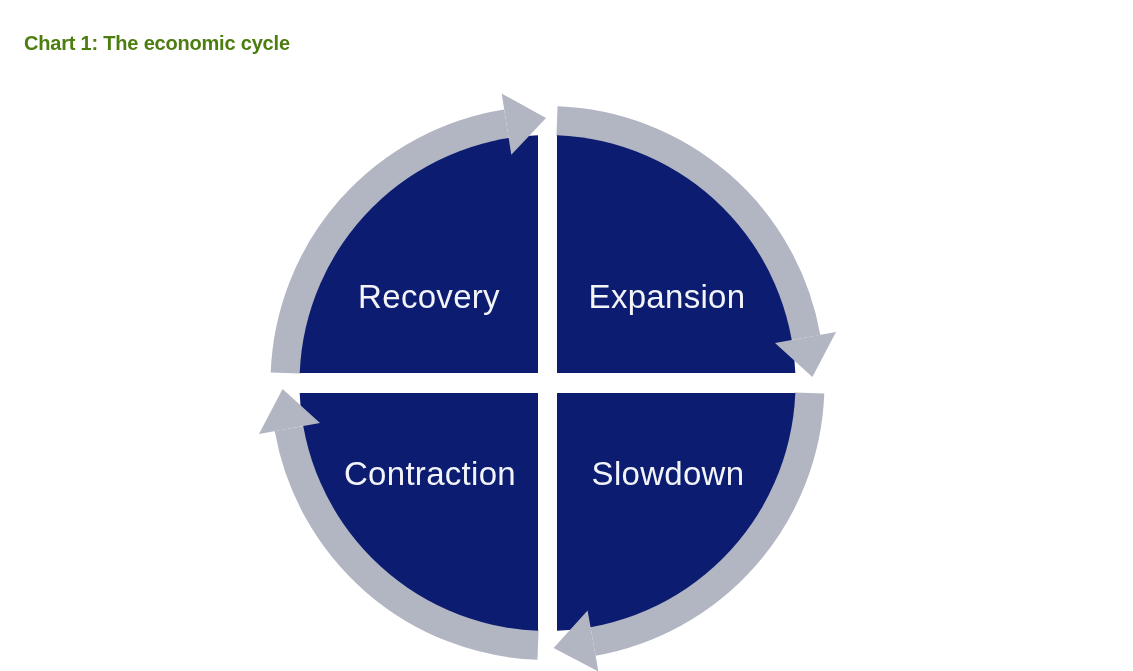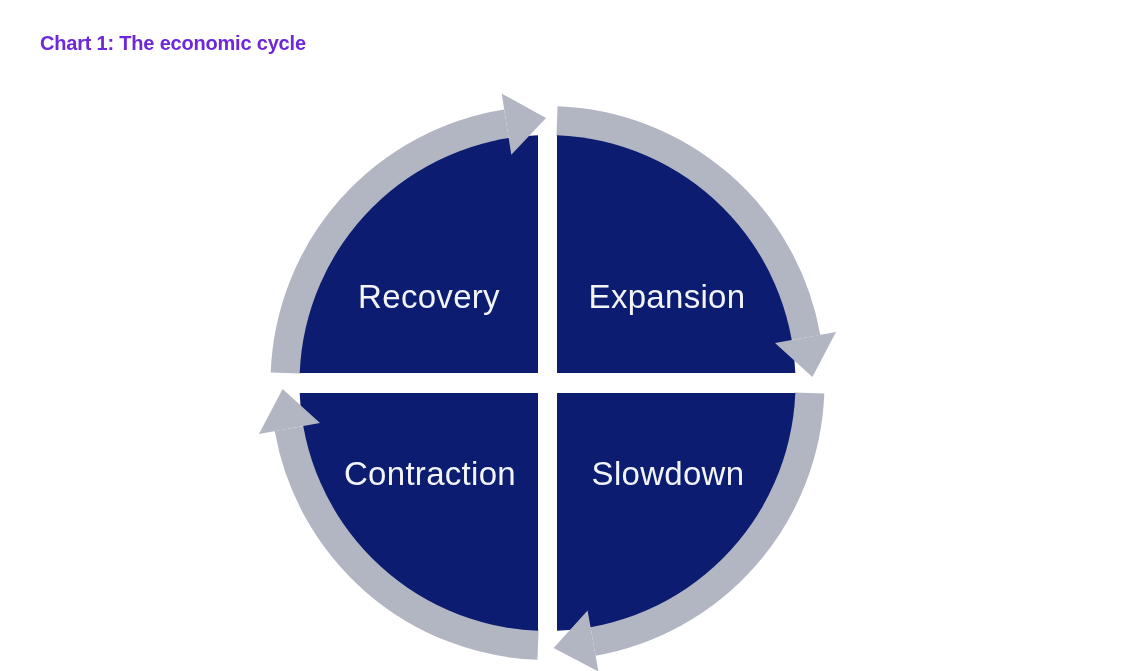--- a/index.html
+++ b/index.html
@@ -10,26 +10,26 @@
   .page {
     position: relative;
     width: 1133px;
     height: 671px;
     overflow: hidden;
     background: #ffffff;
     font-family: "Liberation Sans", sans-serif;
   }
   .chart-title {
     position: absolute;
-    left: 40px;
+    left: 24px;
     top: 32px;
     font-size: 20px;
     font-weight: 700;
     letter-spacing: -0.2px;
-    color: #6d28d9;
+    color: #4d7c0f;
     white-space: nowrap;
   }
   .diagram-svg {
     position: absolute;
     left: 0;
     top: 0;
     width: 1133px;
     height: 671px;
   }
   .q-label {

